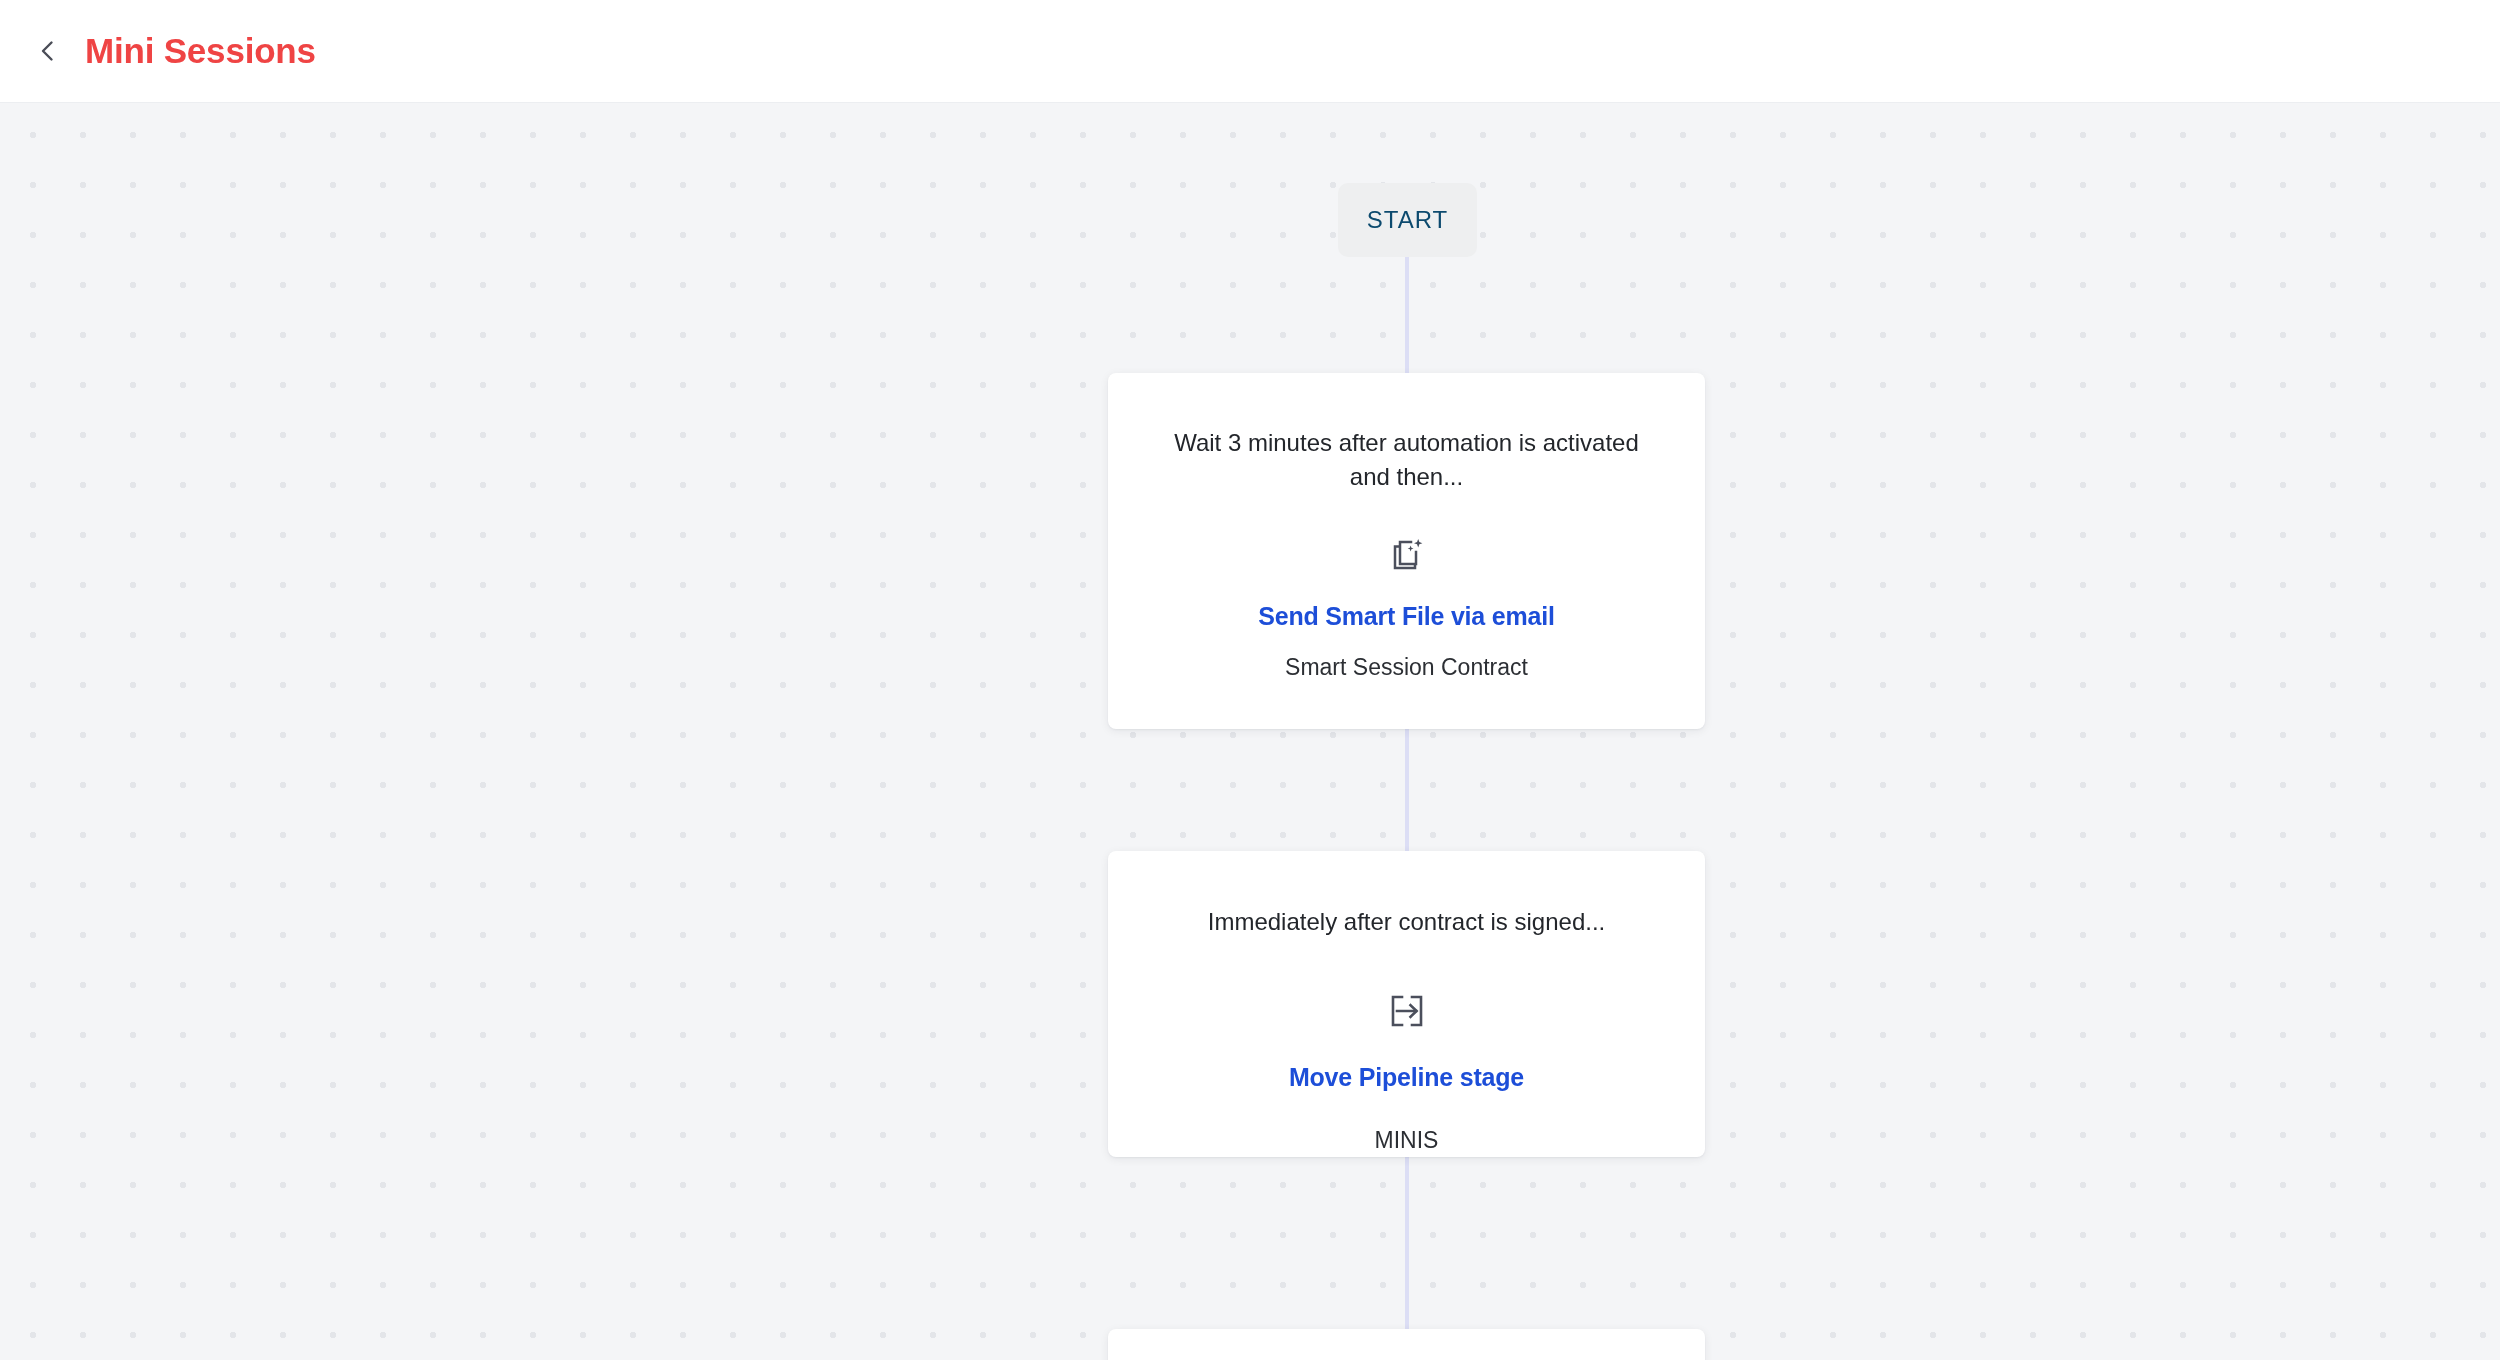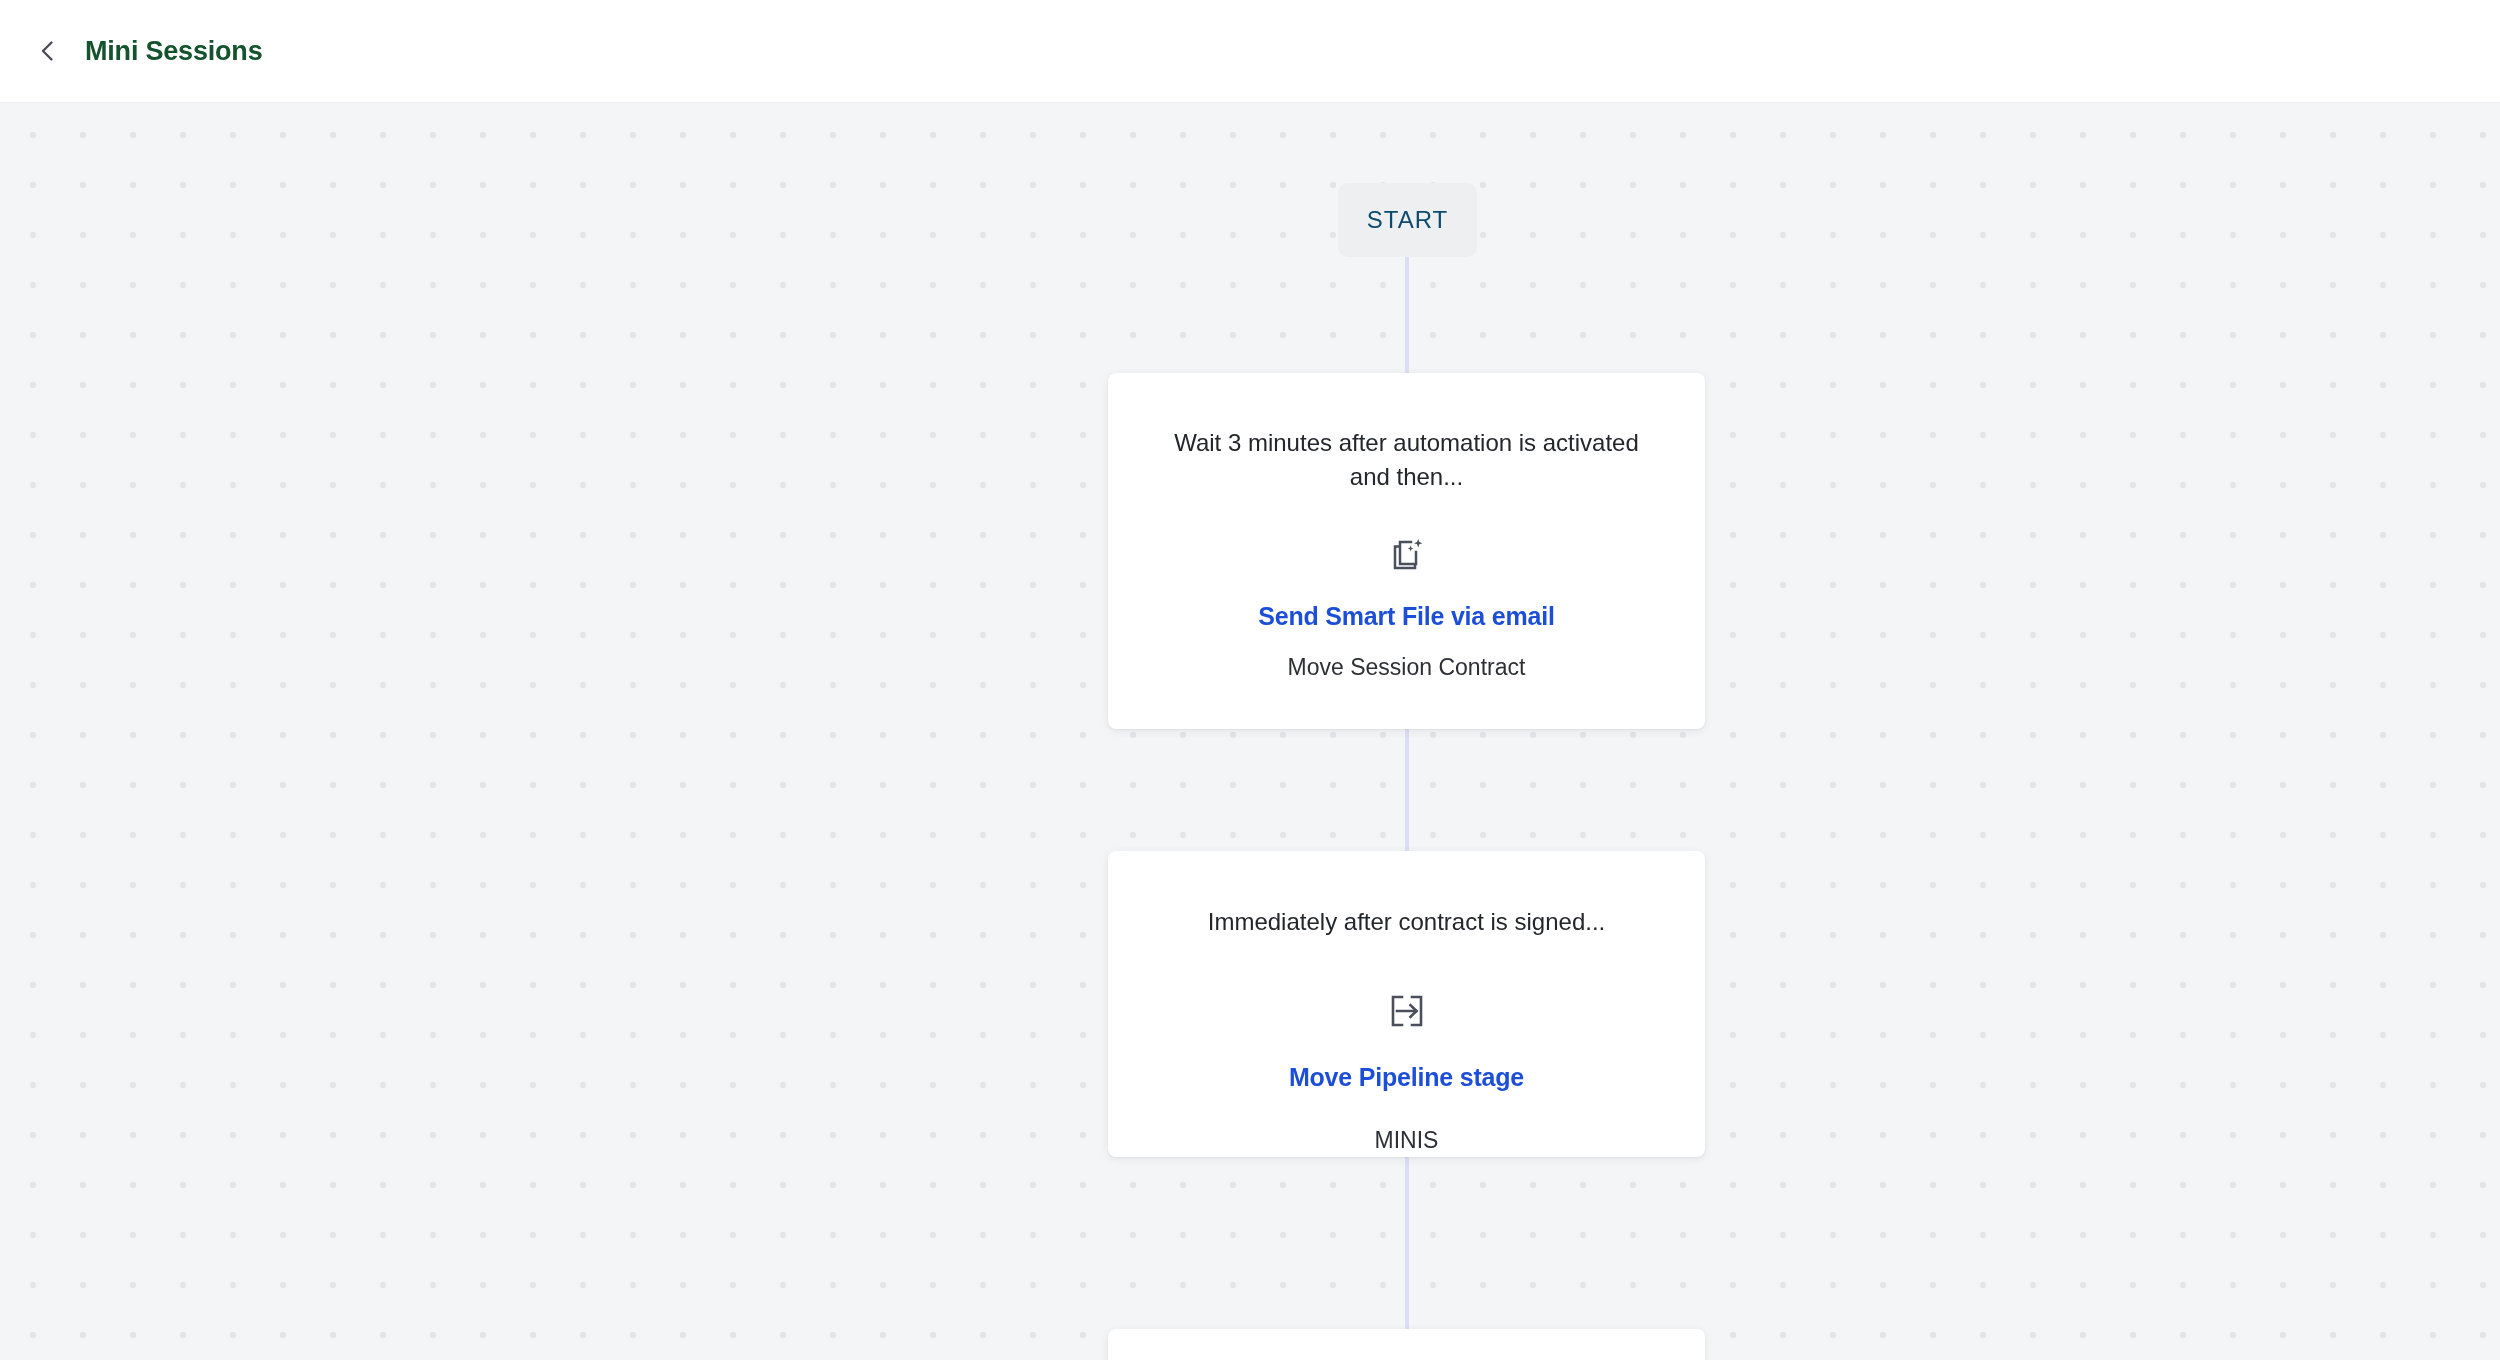--- a/index.html
+++ b/index.html
@@ -42,23 +42,23 @@
     justify-content: center;
     cursor: pointer;
     background: transparent;
     border: none;
     border-radius: 6px;
     flex: 0 0 auto;
   }
   .back-btn svg { display: block; }
 
   .page-title {
-    font-size: 27px;
+    font-size: 35px;
     font-weight: 700;
-    color: #14532d;
+    color: #ef4444;
     letter-spacing: -0.2px;
     margin-left: 15px;
     white-space: nowrap;
   }
 
   
   .canvas {
     position: absolute;
     top: 103px; left: 0;
     width: 2500px;
@@ -200,21 +200,21 @@
           <path d="M31 17 V29 H15 V7 H26" stroke="#4b4f5c" stroke-width="2.5" stroke-linecap="square" stroke-linejoin="miter"></path>
 
           <path d="M33.2 4.0 L34.35 7.05 L37.4 8.2 L34.35 9.35 L33.2 12.4
                    L32.05 9.35 L29.0 8.2 L32.05 7.05 Z" fill="#4b4f5c"></path>
 
           <path d="M25.6 10.6 L26.4 12.7 L28.5 13.5 L26.4 14.3 L25.6 16.4
                    L24.8 14.3 L22.7 13.5 L24.8 12.7 Z" fill="#4b4f5c"></path>
         </svg>
       </div>
       <div class="card-action">Send Smart File via email</div>
-      <div class="card-subtitle">Move Session Contract</div>
+      <div class="card-subtitle">Smart Session Contract</div>
     </div>
 
     <div class="step-card" id="card-2">
       <div class="card-trigger">Immediately after contract is signed...</div>
       <div class="card-icon">
         <svg width="42" height="42" viewBox="0 0 42 42" fill="none" xmlns="http://www.w3.org/2000/svg">
 
           <path d="M16 7 H7 V35 H16" stroke="#4b4f5c" stroke-width="2.6" stroke-linecap="square" stroke-linejoin="miter"></path>
 
           <path d="M26 7 H35 V35 H26" stroke="#4b4f5c" stroke-width="2.6" stroke-linecap="square" stroke-linejoin="miter"></path>

